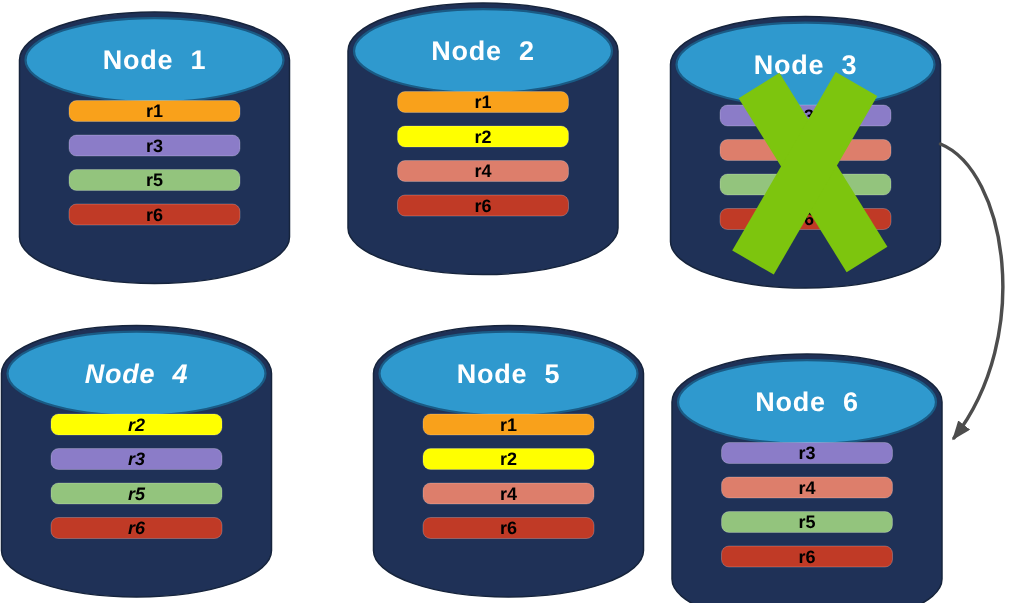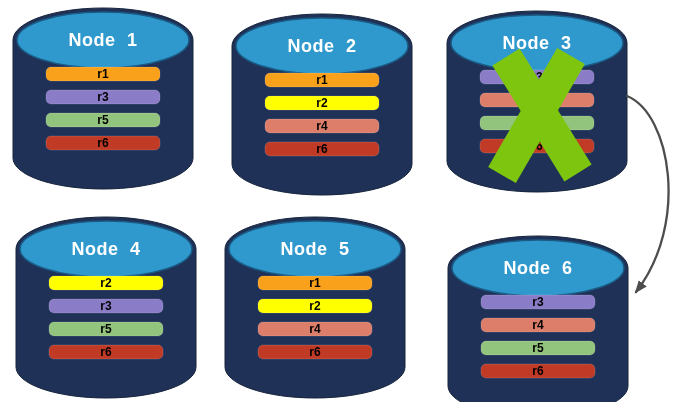--- a/index.html
+++ b/index.html
@@ -31,21 +31,21 @@
       <text class="rlabel" x="91" y="72" style="fill: rgb(0, 0, 0);">r1</text>
       <rect class="row-rect" x="34" y="84" width="114" height="14" rx="5" style="fill: rgb(139, 124, 200);"></rect>
       <text class="rlabel" x="91" y="95" style="fill: rgb(0, 0, 0);">r3</text>
       <rect class="row-rect" x="34" y="107" width="114" height="14" rx="5" style="fill: rgb(147, 196, 125);"></rect>
       <text class="rlabel" x="91" y="118" style="fill: rgb(0, 0, 0);">r5</text>
       <rect class="row-rect" x="34" y="130" width="114" height="14" rx="5" style="fill: rgb(192, 58, 38);"></rect>
       <text class="rlabel" x="91" y="141" style="fill: rgb(0, 0, 0);">r6</text>
     </svg>
   </div>
 
-  <div class="node" style="left:231px; top:12px;">
+  <div class="node" style="left:231px; top:0;">
     <svg width="182" height="186" viewBox="0 0 182 186">
       <path class="cyl-sil" d="M1,34 A90,32 0 0 1 181,34 L181,152 A90,31 0 0 1 1,152 Z" style="fill: rgb(31, 49, 87);"></path>
       <ellipse class="cyl-cap" cx="91" cy="34" rx="86" ry="28" style="fill: rgb(47, 153, 206);"></ellipse>
       <text class="title" x="91" y="40" style="fill: rgb(255, 255, 255);">Node 2</text>
       <rect class="row-rect" x="34" y="61" width="114" height="14" rx="5" style="fill: rgb(249, 161, 27);"></rect>
       <text class="rlabel" x="91" y="72" style="fill: rgb(0, 0, 0);">r1</text>
       <rect class="row-rect" x="34" y="84" width="114" height="14" rx="5" style="fill: rgb(255, 255, 0);"></rect>
       <text class="rlabel" x="91" y="95" style="fill: rgb(0, 0, 0);">r2</text>
       <rect class="row-rect" x="34" y="107" width="114" height="14" rx="5" style="fill: rgb(221, 126, 107);"></rect>
       <text class="rlabel" x="91" y="118" style="fill: rgb(0, 0, 0);">r4</text>
@@ -63,37 +63,37 @@
       <text class="rlabel" x="91" y="72" style="fill: rgb(0, 0, 0);">r3</text>
       <rect class="row-rect" x="34" y="84" width="114" height="14" rx="5" style="fill: rgb(221, 126, 107);"></rect>
       <text class="rlabel" x="91" y="95" style="fill: rgb(0, 0, 0);">r4</text>
       <rect class="row-rect" x="34" y="107" width="114" height="14" rx="5" style="fill: rgb(147, 196, 125);"></rect>
       <text class="rlabel" x="91" y="118" style="fill: rgb(0, 0, 0);">r5</text>
       <rect class="row-rect" x="34" y="130" width="114" height="14" rx="5" style="fill: rgb(192, 58, 38);"></rect>
       <text class="rlabel" x="91" y="141" style="fill: rgb(0, 0, 0);">r6</text>
     </svg>
   </div>
 
-  <div class="node" style="left:15px; top:215px;">
+  <div class="node" style="left:0; top:215px;font-style:italic;">
     <svg width="182" height="186" viewBox="0 0 182 186">
       <path class="cyl-sil" d="M1,34 A90,32 0 0 1 181,34 L181,152 A90,31 0 0 1 1,152 Z" style="fill: rgb(31, 49, 87);"></path>
       <ellipse class="cyl-cap" cx="91" cy="34" rx="86" ry="28" style="fill: rgb(47, 153, 206);"></ellipse>
       <text class="title" x="91" y="40" style="fill: rgb(255, 255, 255);">Node 4</text>
       <rect class="row-rect" x="34" y="61" width="114" height="14" rx="5" style="fill: rgb(255, 255, 0);"></rect>
       <text class="rlabel" x="91" y="72" style="fill: rgb(0, 0, 0);">r2</text>
       <rect class="row-rect" x="34" y="84" width="114" height="14" rx="5" style="fill: rgb(139, 124, 200);"></rect>
       <text class="rlabel" x="91" y="95" style="fill: rgb(0, 0, 0);">r3</text>
       <rect class="row-rect" x="34" y="107" width="114" height="14" rx="5" style="fill: rgb(147, 196, 125);"></rect>
       <text class="rlabel" x="91" y="118" style="fill: rgb(0, 0, 0);">r5</text>
       <rect class="row-rect" x="34" y="130" width="114" height="14" rx="5" style="fill: rgb(192, 58, 38);"></rect>
       <text class="rlabel" x="91" y="141" style="fill: rgb(0, 0, 0);">r6</text>
     </svg>
   </div>
 
-  <div class="node" style="left:224px; top:215px;">
+  <div class="node" style="left:248px; top:215px;">
     <svg width="182" height="186" viewBox="0 0 182 186">
       <path class="cyl-sil" d="M1,34 A90,32 0 0 1 181,34 L181,152 A90,31 0 0 1 1,152 Z" style="fill: rgb(31, 49, 87);"></path>
       <ellipse class="cyl-cap" cx="91" cy="34" rx="86" ry="28" style="fill: rgb(47, 153, 206);"></ellipse>
       <text class="title" x="91" y="40" style="fill: rgb(255, 255, 255);">Node 5</text>
       <rect class="row-rect" x="34" y="61" width="114" height="14" rx="5" style="fill: rgb(249, 161, 27);"></rect>
       <text class="rlabel" x="91" y="72" style="fill: rgb(0, 0, 0);">r1</text>
       <rect class="row-rect" x="34" y="84" width="114" height="14" rx="5" style="fill: rgb(255, 255, 0);"></rect>
       <text class="rlabel" x="91" y="95" style="fill: rgb(0, 0, 0);">r2</text>
       <rect class="row-rect" x="34" y="107" width="114" height="14" rx="5" style="fill: rgb(221, 126, 107);"></rect>
       <text class="rlabel" x="91" y="118" style="fill: rgb(0, 0, 0);">r4</text>

